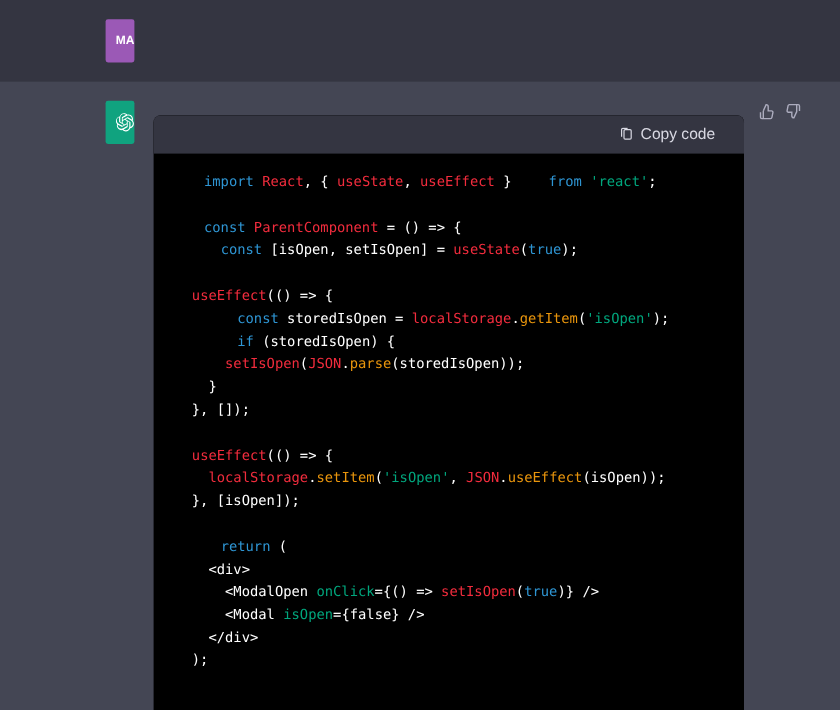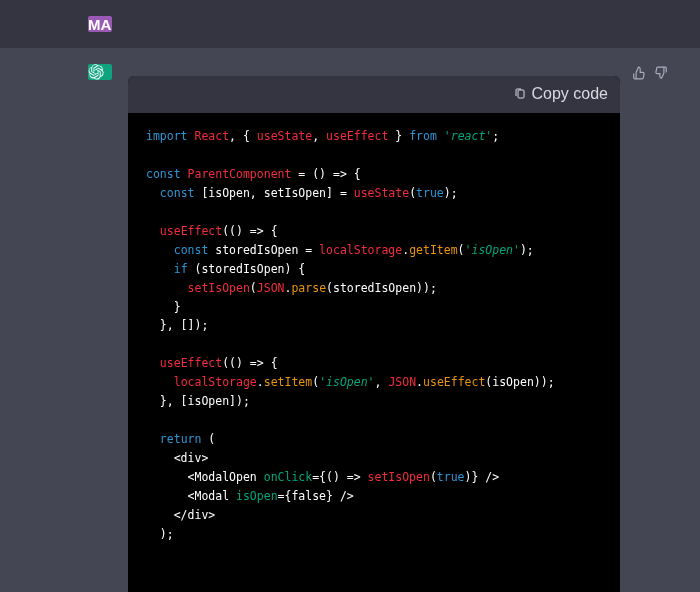--- a/index.html
+++ b/index.html
@@ -11,27 +11,27 @@
     color: #ececf1;
   }
   .row {
     display: flex;
     padding: 16px 80px 16px 88px;
     gap: 16px;
   }
   .row.user { background: #343541; }
   .row.assistant { background: #444654; }
   .avatar {
-    width: 24px; height: 16px;
+    width: 24px; height: 36px;
     flex: 0 0 24px;
     border-radius: 2px;
     display: flex;
     align-items: center;
-    justify-content: flex-start;
-    font-size: 15px;
+    justify-content: flex-end;
+    font-size: 10px;
     font-weight: 600;
     color: #fff;
   }
   .avatar.user-av { background: #9b59b6; }
   .avatar.bot-av { background: #10a37f; }
   .avatar.bot-av svg { width: 16px; height: 16px; }
   .msg { flex: 1; line-height: 1.55; position: relative; }
   .msg p { margin-bottom: 2px; }
   .feedback {
     position: absolute;
@@ -50,40 +50,40 @@
   .inline-code::before, .inline-code::after { content: "`"; }
   .code-block {
     margin-top: 12px;
     border-radius: 6px;
     overflow: hidden;
     background: #000;
   }
   .code-header {
     background: #343541;
     color: #d9d9e3;
-    font-size: 16px;
+    font-size: 13px;
     display: flex;
     justify-content: flex-end;
     align-items: center;
-    padding: 6px 12px;
+    padding: 6px 24px;
     gap: 6px;
   }
   .code-header .copy-btn { display: flex; align-items: center; gap: 6px; cursor: pointer; }
   pre.code {
     font-family: ui-monospace, SFMono-Regular, Menlo, Consolas, monospace;
     font-size: 11.5px;
     line-height: 1.65;
     color: #ffffff;
     padding: 14px 18px 18px 18px;
     white-space: pre;
     overflow: hidden;
   }
-  .tok-kw   { color: #2e95d3; }  
+  .tok-kw   { color: #2e95d3; margin-left: 24px; }  
   .tok-fn   { color: #f22c3d; }  
-  .tok-str  { color: #00a67d; font-style: italic; }  
+  .tok-str  { color: #00a67d; }  
   .tok-prop { color: #e9950c; }  
   .tok-bool { color: #2e95d3; }  
   .tok-attr { color: #00a67d; }
 </style>
 </head>
 <body>
 
 <div class="row user">
   <div class="avatar user-av">
     <span>MA</span>

